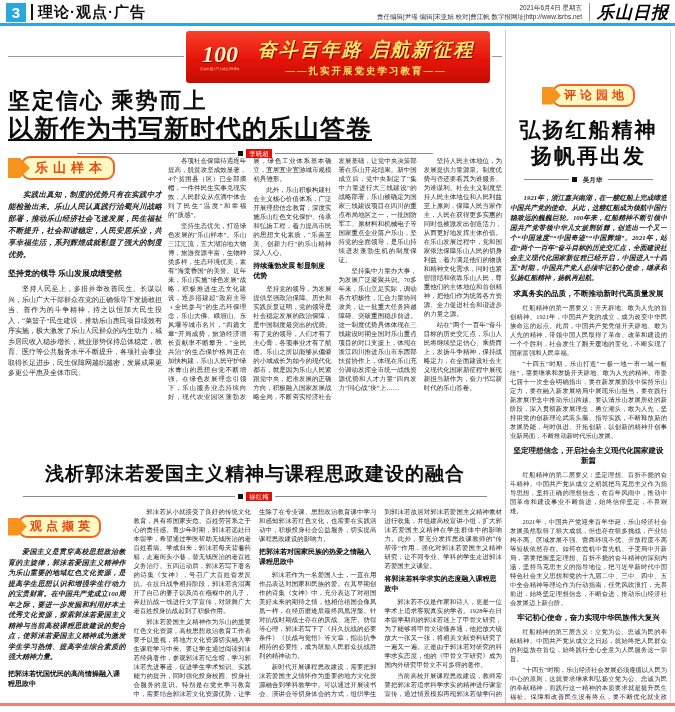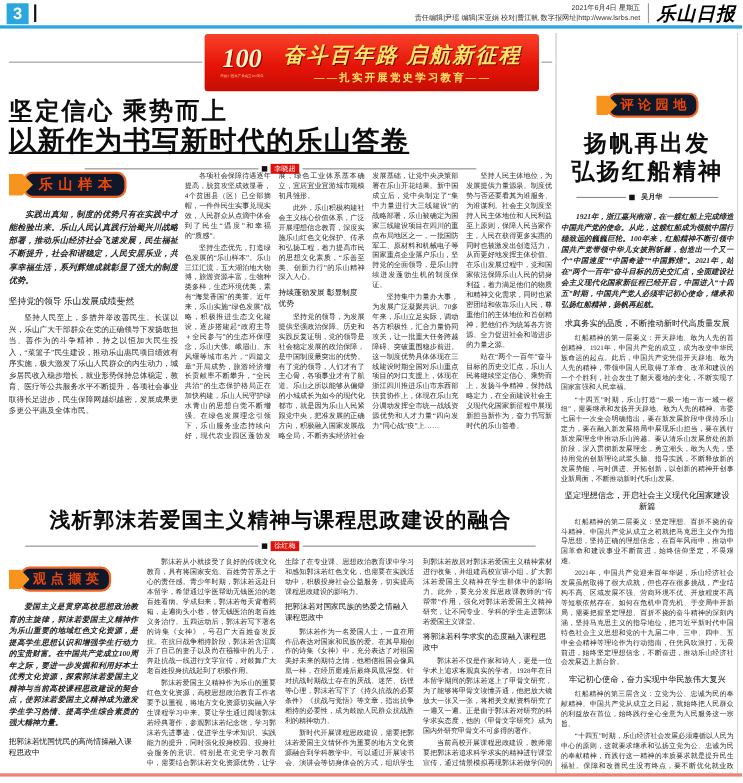--- a/index.html
+++ b/index.html
@@ -44,30 +44,30 @@
   .authline{display:flex;align-items:center;justify-content:center;gap:3px;margin:6px auto 0;}
   .aline{flex:1;height:1px;background:#8a8a8a;}
   .asq{width:5px;height:5px;background:#111;flex:none;}
   .abox{background:#e0100a;color:#fff;font-size:6.5px;line-height:9px;padding:0 3px;flex:none;
         font-family:"Liberation Sans","DejaVu Sans",sans-serif;}
 
   
   .badge{display:flex;align-items:center;break-inside:avoid;margin:0 0 9px;}
   .badge-arrow{width:22px;height:20px;background:#f7941d;flex:none;position:relative;z-index:2;
                clip-path:polygon(0 0,55% 0,100% 50%,55% 100%,0 100%);margin-right:-9px;}
-  .badge-box{border:2px solid #f26522;border-radius:9px;background:#0f172a;color:#ea470d;
+  .badge-box{border:2px solid #f26522;border-radius:9px;background:#fef9c3;color:#ea470d;
              font-weight:bold;font-size:13px;letter-spacing:5px;padding:1px 6px 1px 12px;white-space:nowrap;
              font-family:"Liberation Sans","DejaVu Sans",sans-serif;}
   .badge.small .badge-box{font-size:12px;letter-spacing:4px;padding:1px 5px 1px 10px;}
   .badge.small .badge-arrow{width:19px;height:18px;}
 
   
   .intro{font-style:italic;font-weight:600;font-size:7px;line-height:11px;text-align:justify;
          color:#262626;margin:0 0 6px;text-indent:2em;}
-  .subhead{font-size:7.5px;line-height:10px;font-weight:normal;color:#0e0e0e;margin:4px 0 3px;break-inside:avoid;}
+  .subhead{font-size:7.5px;line-height:10px;font-weight:bold;color:#0e0e0e;margin:4px 0 3px;break-inside:avoid;}
   .body p{margin:0 0 2px;font-size:6.5px;line-height:9px;text-align:justify;text-indent:2em;color:#2a2a2a;}
 
   .leftcol{position:absolute;left:8px;top:156px;width:154px;height:302px;overflow:hidden;}
   .leftcol .intro{font-size:7.5px;line-height:12px;}
   .leftcol .subhead{font-size:8px;margin:8px 0 5px;}
   .leftcol .body p{font-size:7px;line-height:10.5px;}
 
   .maincols{position:absolute;left:168px;top:156px;width:334px;height:302px;overflow:hidden;
             column-count:4;column-gap:7px;}
   .maincols .subhead{font-size:7px;}
@@ -96,20 +96,21 @@
 </style>
 </head>
 <body>
 
 <div class="page">
 
   <div class="hd">
     <div class="hd-left">
       <div class="pageno">3</div>
       <div class="hd-bar"></div>
+      <div class="section">理论·观点·广告</div>
     </div>
     <div class="hd-right">
       <div class="hd-meta">
         <div>2021年6月4日 星期五</div>
         <div>责任编辑|尹瑶 编辑|宋亚娟 校对|曹江帆 数字报网址|http://www.lsrbs.net</div>
       </div>
       <div class="hd-sep"></div>
       <div class="masthead">乐山日报</div>
     </div>
   </div>
@@ -167,22 +168,22 @@
   </section>
 
   <div class="vline"></div>
   <div class="vline2"></div>
 
   <aside class="rightcol">
     <div class="badge small">
       <span class="badge-arrow"></span>
       <span class="badge-box">评论园地</span>
     </div>
+    <h2 class="h2r">弘扬红船精神</h2>
     <h2 class="h2r">扬帆再出发</h2>
-    <h2 class="h2r">弘扬红船精神</h2>
     <div class="authline" style="width:82%;">
       <span class="aline"></span>
       <span class="asq"></span>
       <span class="abox" style="background:none;color:#222;font-weight:bold;">吴月华</span>
       <span class="aline"></span>
     </div>
     <p class="intro">1921年，浙江嘉兴南湖，在一艘红船上完成缔造中国共产党的使命。从此，这艘红船成为领航中国行稳致远的巍巍巨轮。100年来，红船精神不断引领中国共产党带领中华儿女披荆斩棘，创造出一个又一个“中国速度”“中国奇迹”“中国辉煌”。2021年，站在“两个一百年”奋斗目标的历史交汇点，全面建设社会主义现代化国家新征程已经开启，中国进入“十四五”时期，中国共产党人必须牢记初心使命，继承和弘扬红船精神，扬帆再起航。</p>
 
     <h3 class="subhead">求真务实的品质，不断推动新时代高质量发展</h3>
     <div class="body">

